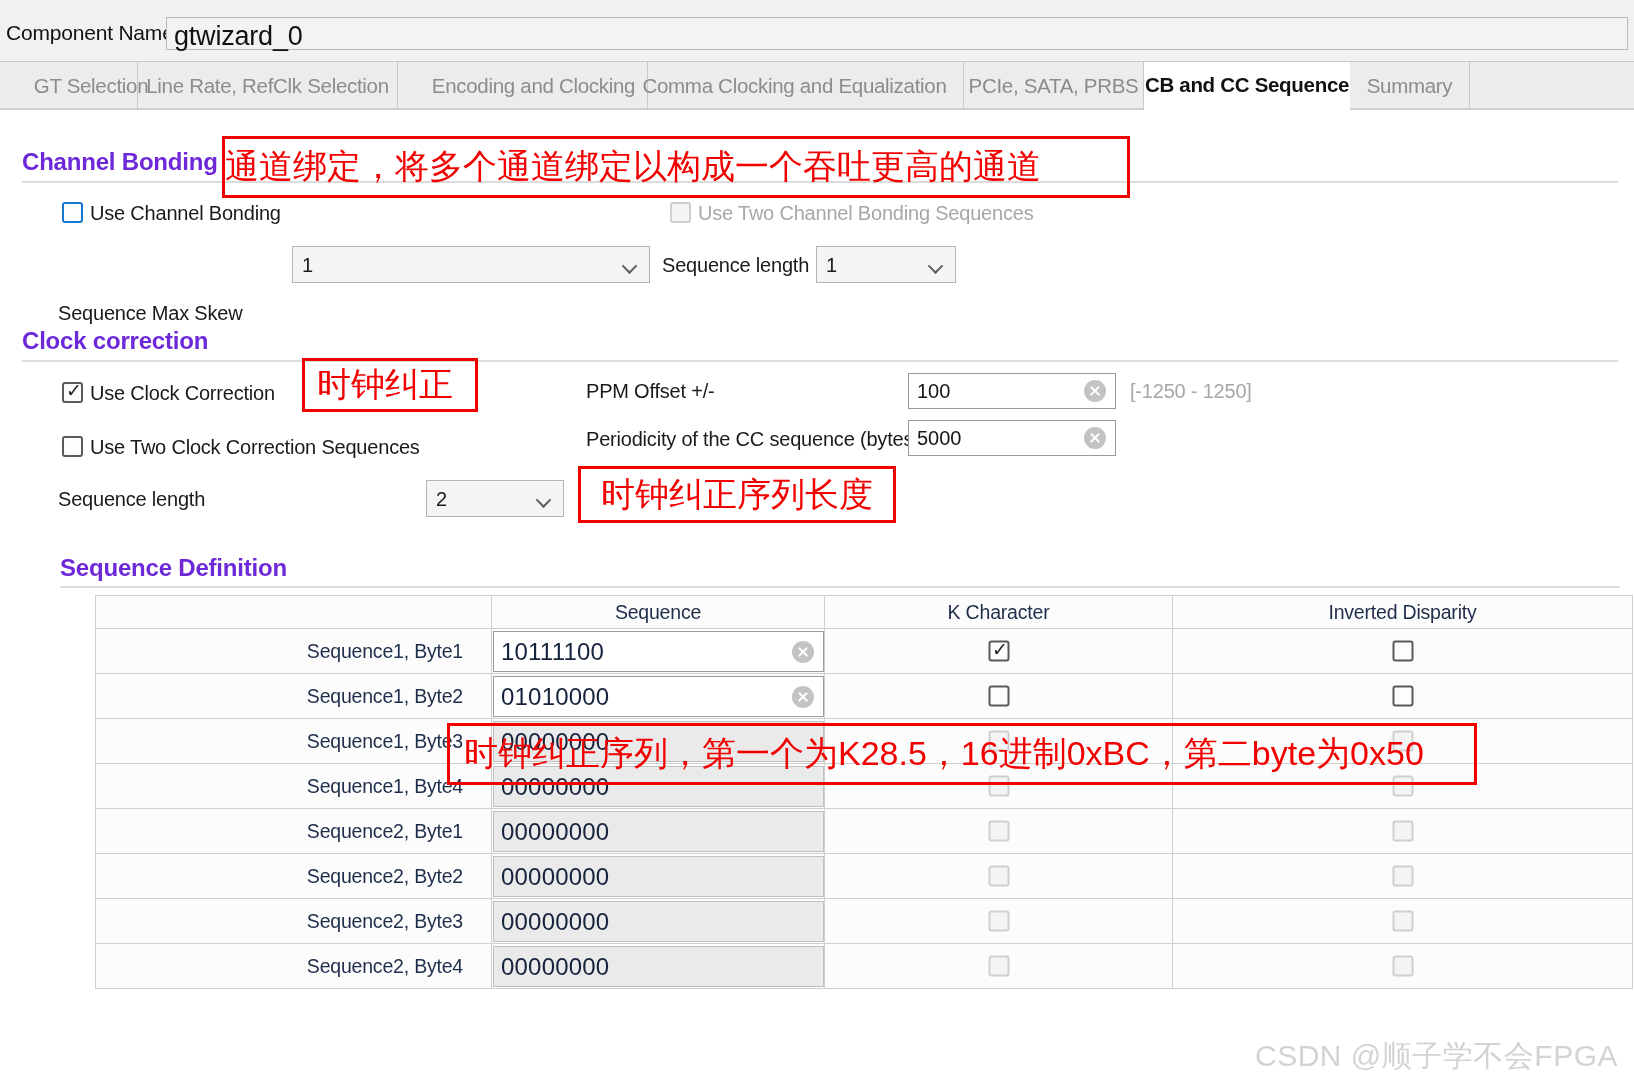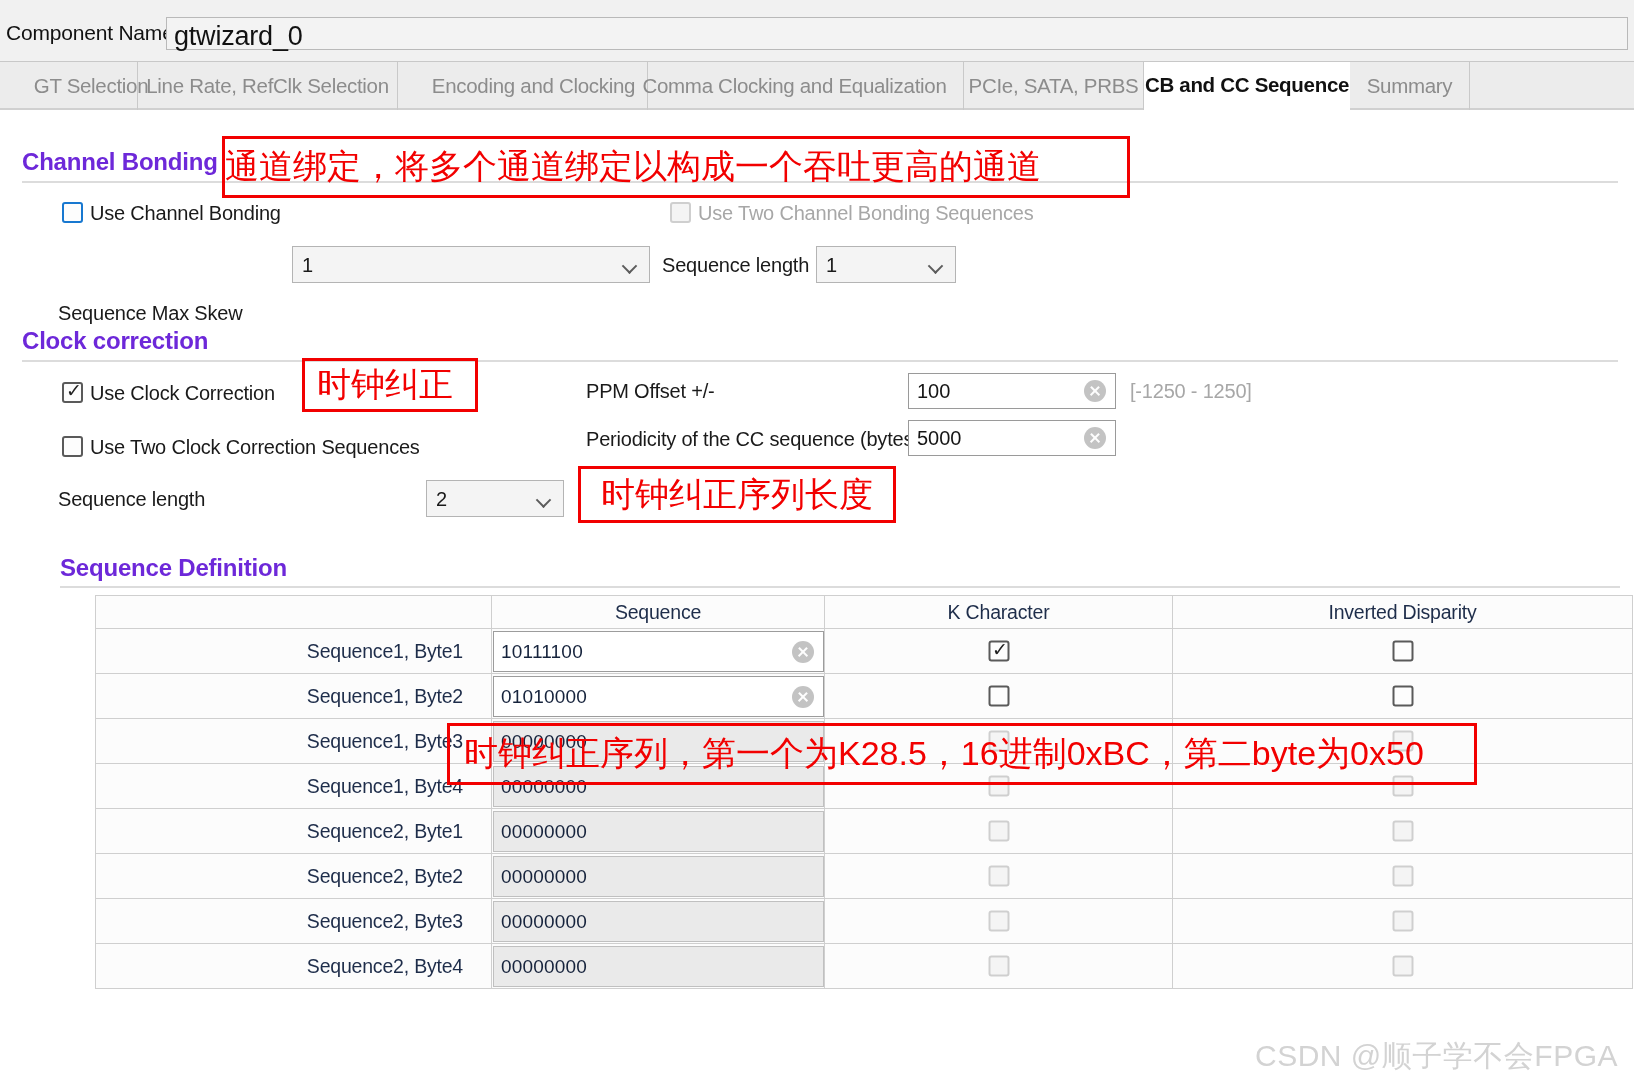--- a/index.html
+++ b/index.html
@@ -234,21 +234,21 @@
     width: 331px; height: 41px;
     box-sizing: border-box;
     background: #ffffff;
     border: 1px solid #9c9c9c;
   }
   .cellinput.grey { background: #eaeaea; border-color: #c0c0c0; }
   .cellinput .cv {
     position: absolute;
     left: 7px; top: 50%;
     transform: translateY(-50%);
-    font-size: 19px;
+    font-size: 24px;
     color: #16233c;
     letter-spacing: 0.2px;
   }
   .cbcenter {
     position: absolute;
     left: 50%; top: 50%;
     transform: translate(-50%,-50%);
   }
 
   

